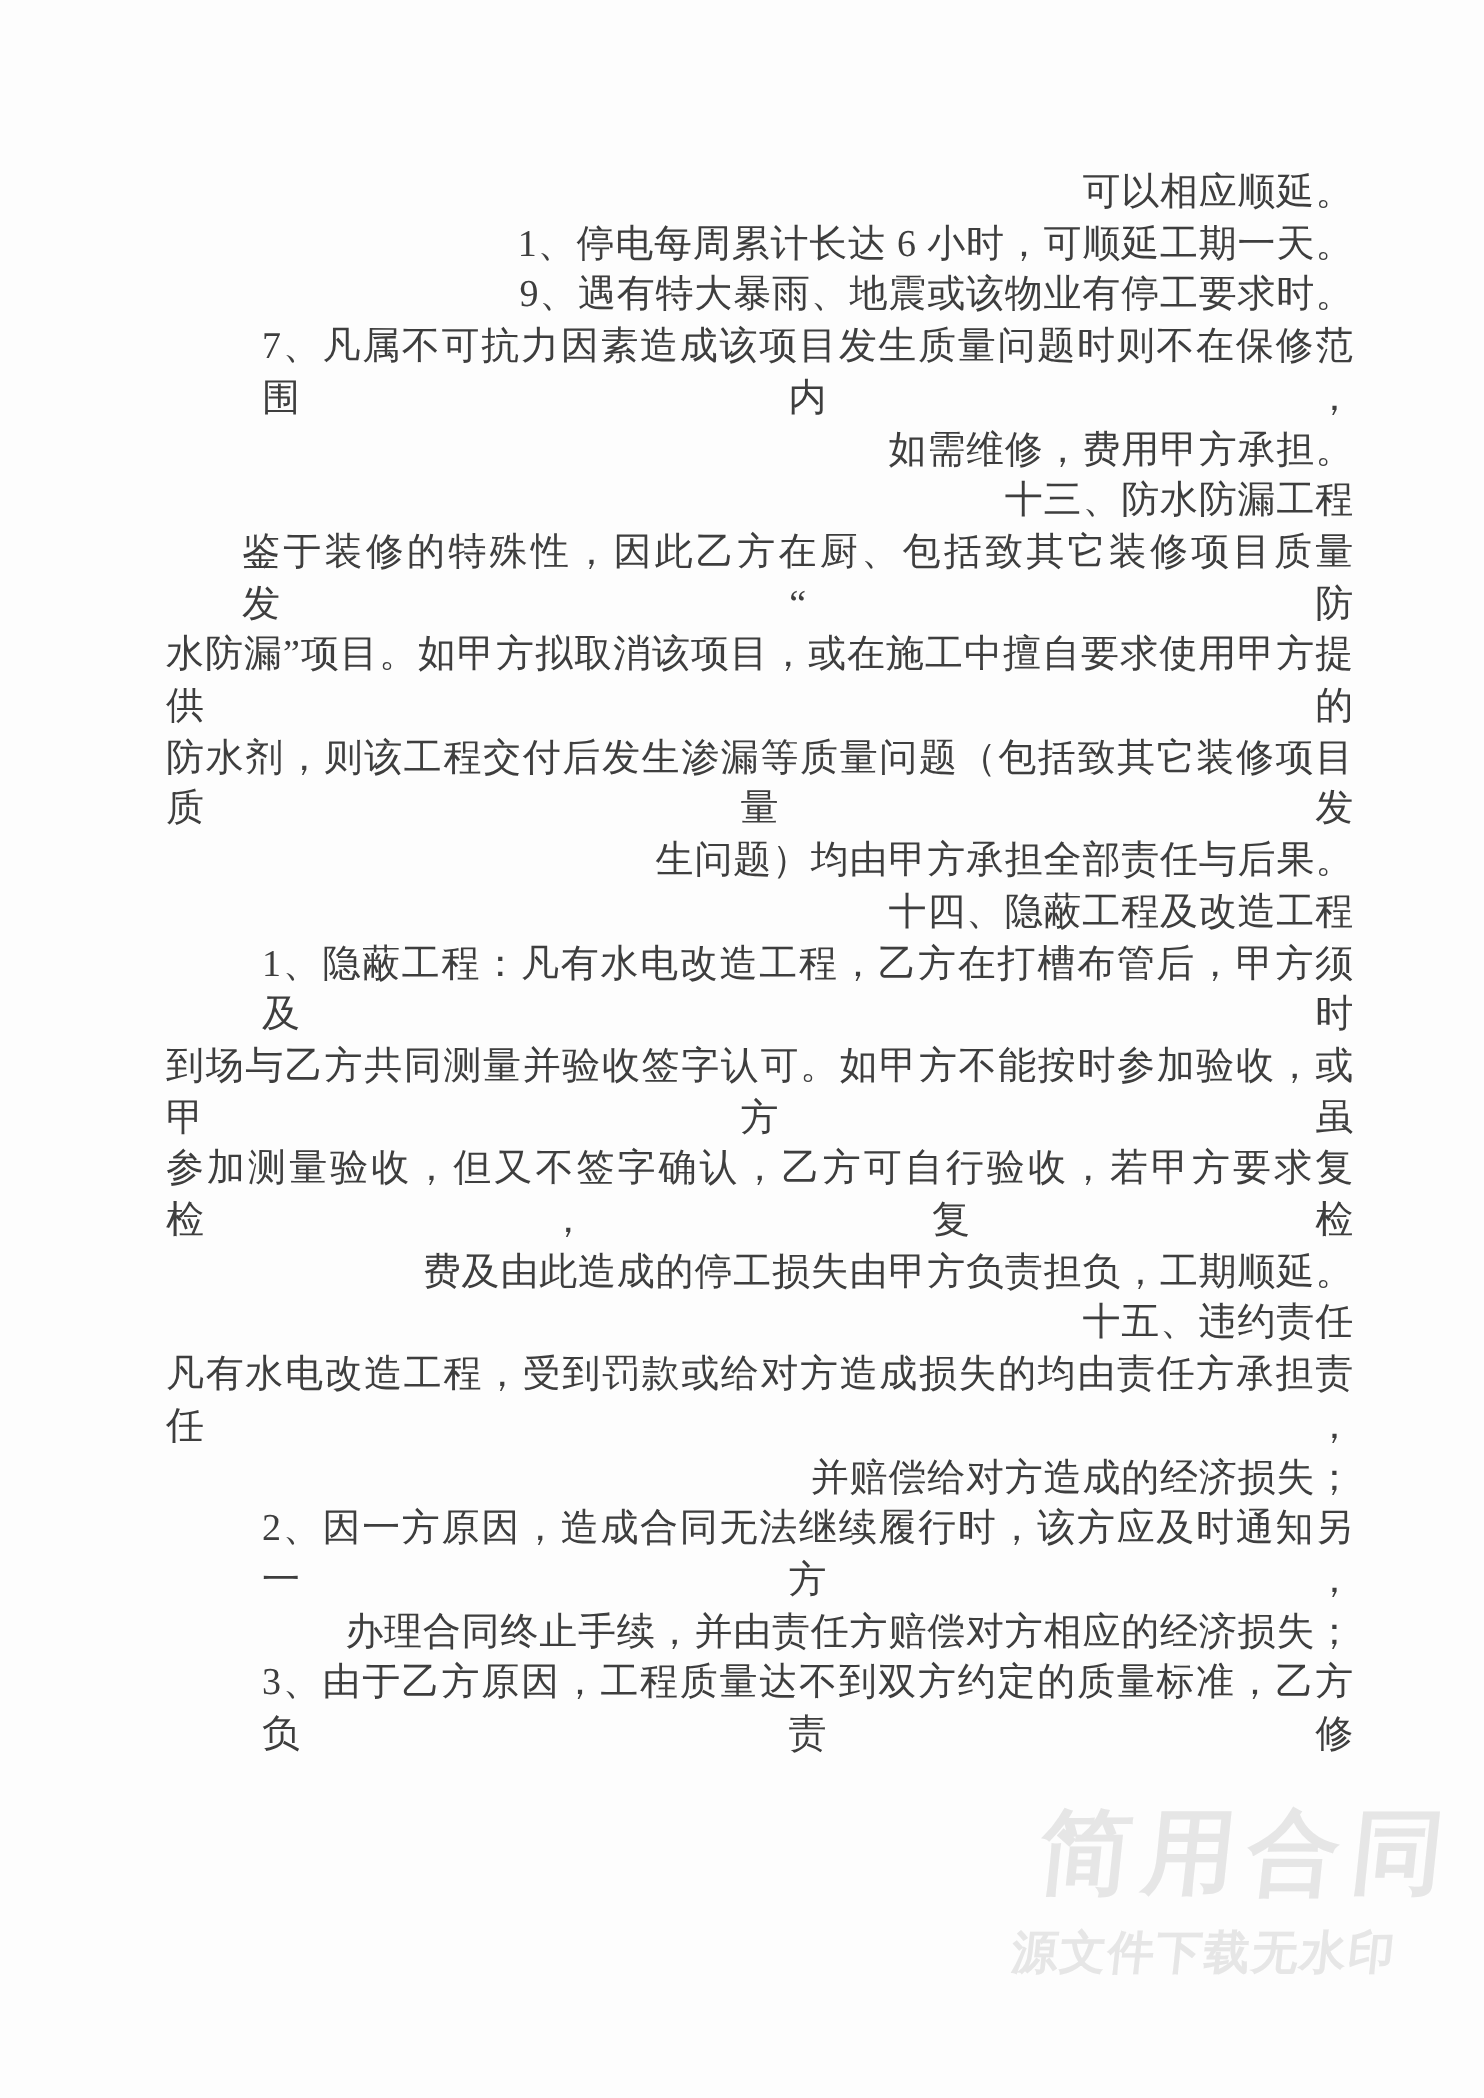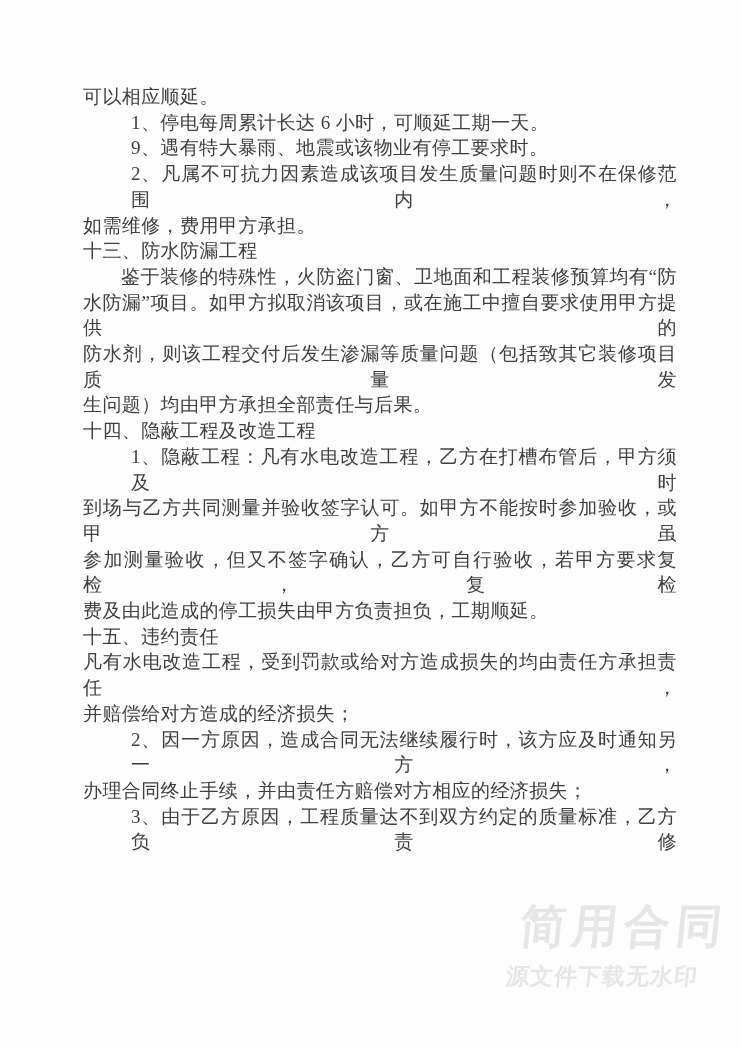--- a/index.html
+++ b/index.html
@@ -21,20 +21,21 @@
     top: 84px;
     width: 594px;
     z-index: 1;
     font-size: 19px;
     line-height: 25.7px;
     letter-spacing: 0.4px;
     color: #3e3e3e;
   }
   .line {
     white-space: pre-wrap;
+    text-align: right;
   }
   .line.justify {
     text-align: justify;
     text-align-last: justify;
   }
   .indent-none  { padding-left: 0; }
   .indent-para  { padding-left: 38px; }
   .indent-item  { padding-left: 48px; }
 
   .watermark {
@@ -67,24 +68,24 @@
 
 <div class="page" style="background: rgb(253, 253, 253);">
   <div class="watermark" style="color: rgb(230, 230, 230);">
     <div class="wm-title">简用合同</div>
     <div class="wm-sub">源文件下载无水印</div>
   </div>
   <div class="content" style="color: rgb(62, 62, 62);">
       <div class="line indent-none">可以相应顺延。</div>
       <div class="line indent-item">1、停电每周累计长达 6 小时，可顺延工期一天。</div>
       <div class="line indent-item">9、遇有特大暴雨、地震或该物业有停工要求时。</div>
-      <div class="line indent-item justify">2、凡属不可抗力因素造成该项目发生质量问题时则不在保修范围内，</div>
+      <div class="line indent-item justify">7、凡属不可抗力因素造成该项目发生质量问题时则不在保修范围内，</div>
       <div class="line indent-none">如需维修，费用甲方承担。</div>
       <div class="line indent-none">十三、防水防漏工程</div>
-      <div class="line indent-para justify">鉴于装修的特殊性，火防盗门窗、卫地面和工程装修预算均有“防</div>
+      <div class="line indent-para justify">鉴于装修的特殊性，因此乙方在厨、包括致其它装修项目质量发“防</div>
       <div class="line indent-none justify">水防漏”项目。如甲方拟取消该项目，或在施工中擅自要求使用甲方提供的</div>
       <div class="line indent-none justify">防水剂，则该工程交付后发生渗漏等质量问题（包括致其它装修项目质量发</div>
       <div class="line indent-none">生问题）均由甲方承担全部责任与后果。</div>
       <div class="line indent-none">十四、隐蔽工程及改造工程</div>
       <div class="line indent-item justify">1、隐蔽工程：凡有水电改造工程，乙方在打槽布管后，甲方须及时</div>
       <div class="line indent-none justify">到场与乙方共同测量并验收签字认可。如甲方不能按时参加验收，或甲方虽</div>
       <div class="line indent-none justify">参加测量验收，但又不签字确认，乙方可自行验收，若甲方要求复检，复检</div>
       <div class="line indent-none">费及由此造成的停工损失由甲方负责担负，工期顺延。</div>
       <div class="line indent-none">十五、违约责任</div>
       <div class="line indent-none justify">凡有水电改造工程，受到罚款或给对方造成损失的均由责任方承担责任，</div>

